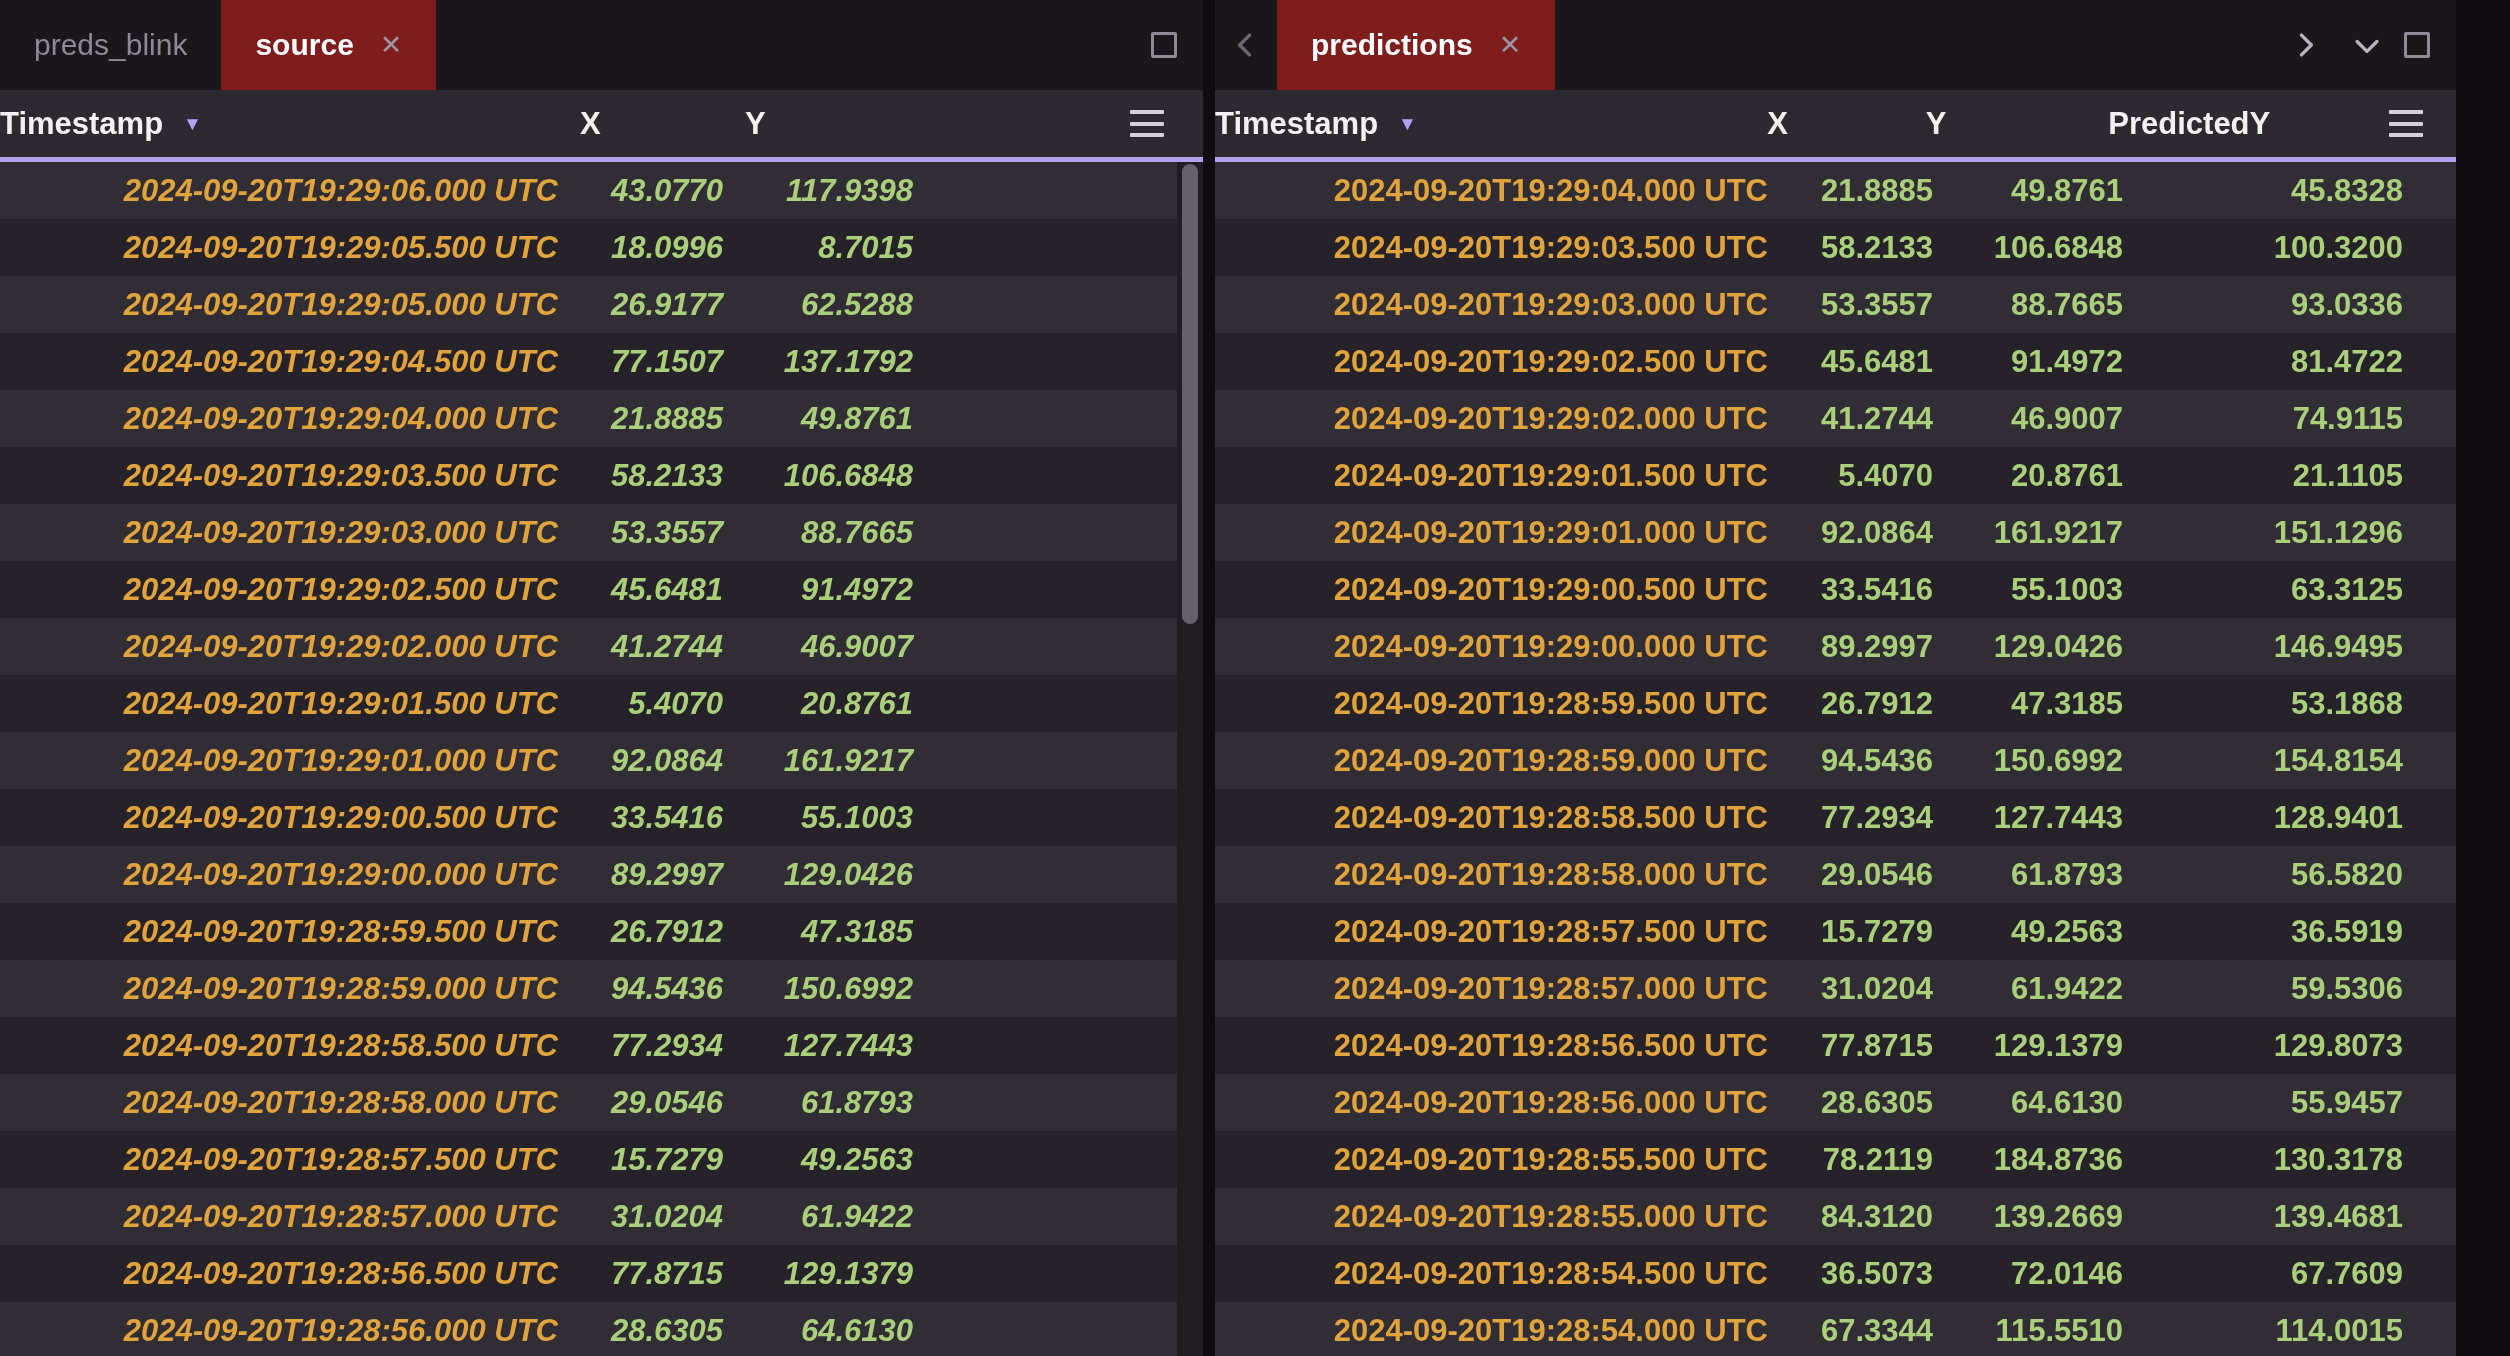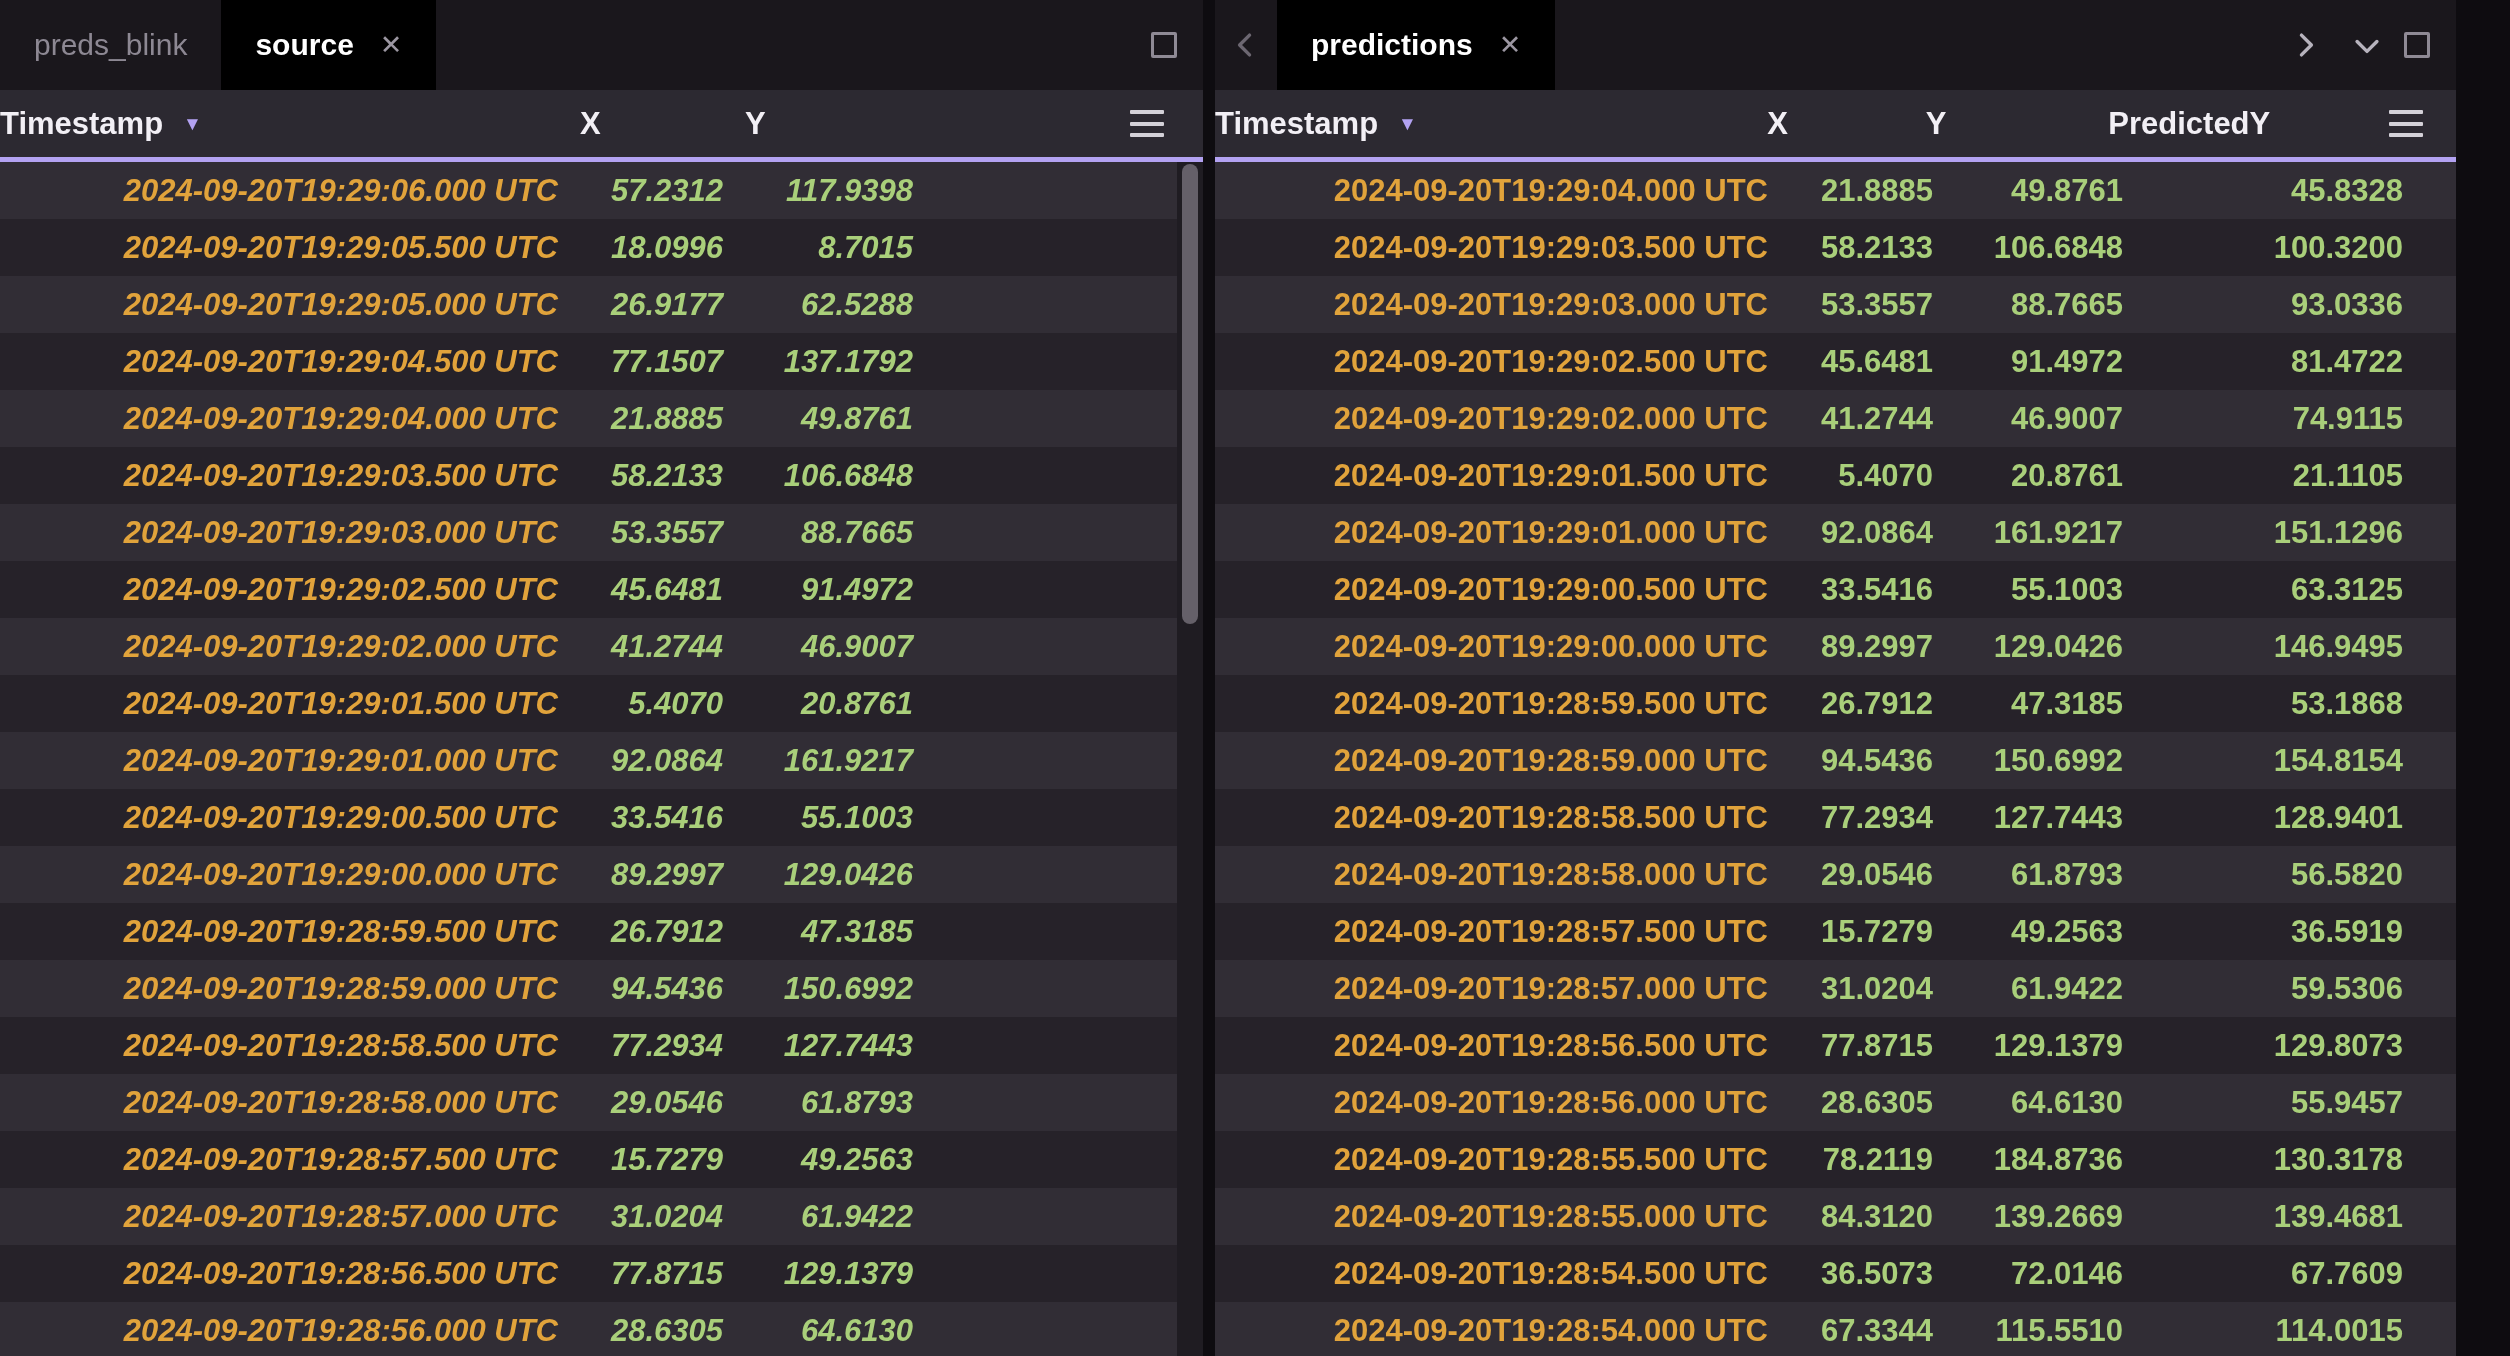--- a/index.html
+++ b/index.html
@@ -16,21 +16,21 @@
   
   .tabbar {
     height:90px; background:#1a171c;
     display:flex; align-items:stretch;
   }
   .tab {
     display:flex; align-items:center; gap:26px;
     padding:9px 34px; font-size:30px; color:#8d8893; cursor:default;
     white-space:nowrap;
   }
-  .tab.active { background:#000000; color:#ffffff; font-weight:600; }
+  .tab.active { background:#7f1d1d; color:#ffffff; font-weight:600; }
   .tab-close { font-size:27px; color:#9b96a1; font-weight:400; line-height:1; }
   .tab-spacer { flex:1; }
   .nav-btn {
     display:flex; align-items:center; justify-content:center;
     width:62px; height:90px;
   }
   .winbtn {
     width:26px; height:26px; border:3px solid #8f8a95; border-radius:2px;
     align-self:center; margin:0 26px 0 6px; flex:0 0 auto;
   }
@@ -119,21 +119,21 @@
           <span class="bar"></span>
           <span class="bar"></span>
       </span>
     </div>
     <div class="sb-gap"></div>
   </div>
 
   <div class="tbody">
       <div class="row">
         <div class="cell c0 ts">2024-09-20T19:29:06.000 UTC</div>
-        <div class="cell c1 num">57.2312</div>
+        <div class="cell c1 num">43.0770</div>
         <div class="cell c2 num">117.9398</div>
         <div class="row-filler"></div>
       </div>
       <div class="row">
         <div class="cell c0 ts">2024-09-20T19:29:05.500 UTC</div>
         <div class="cell c1 num">18.0996</div>
         <div class="cell c2 num">8.7015</div>
         <div class="row-filler"></div>
       </div>
       <div class="row">

